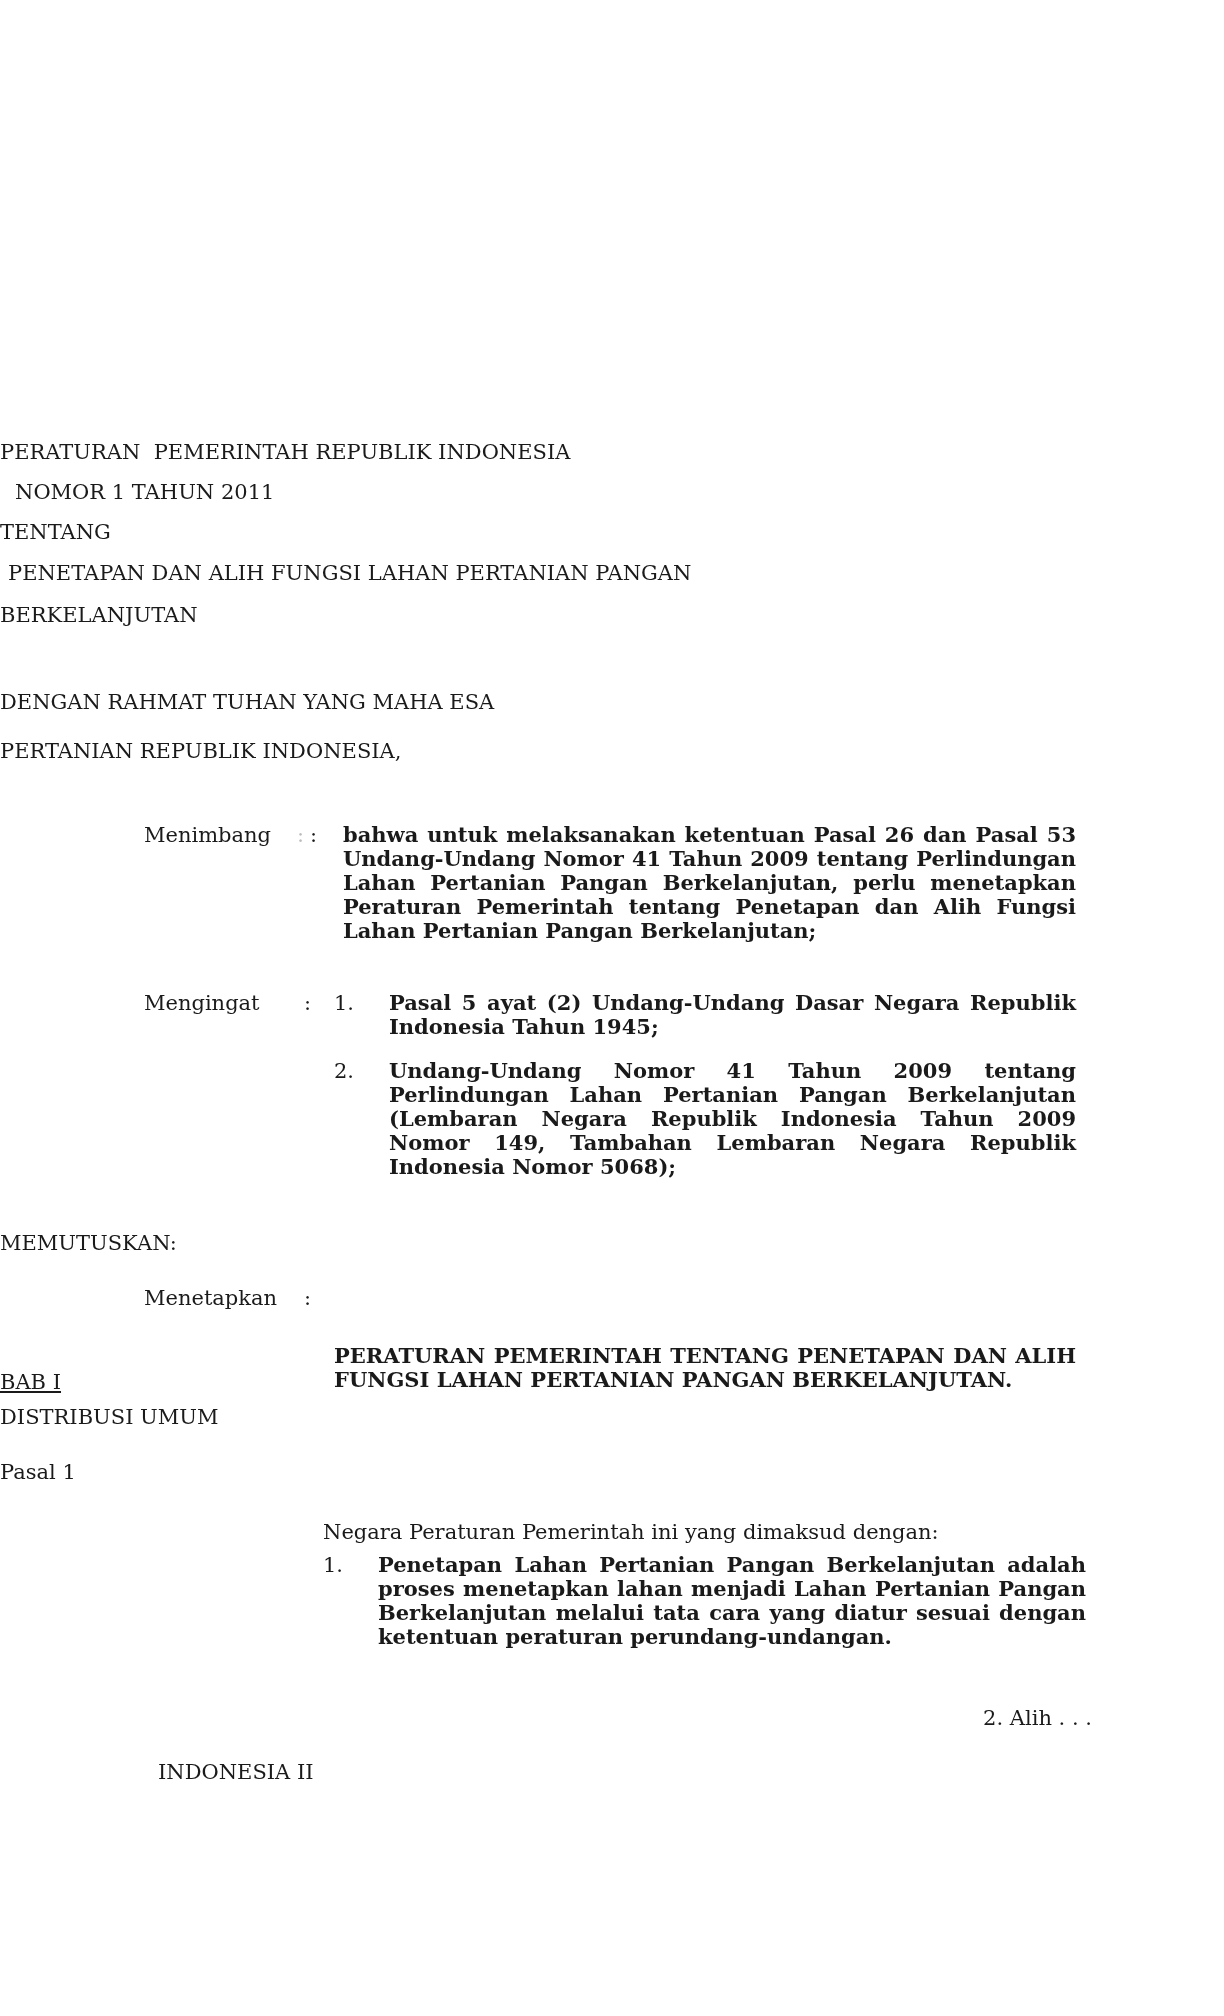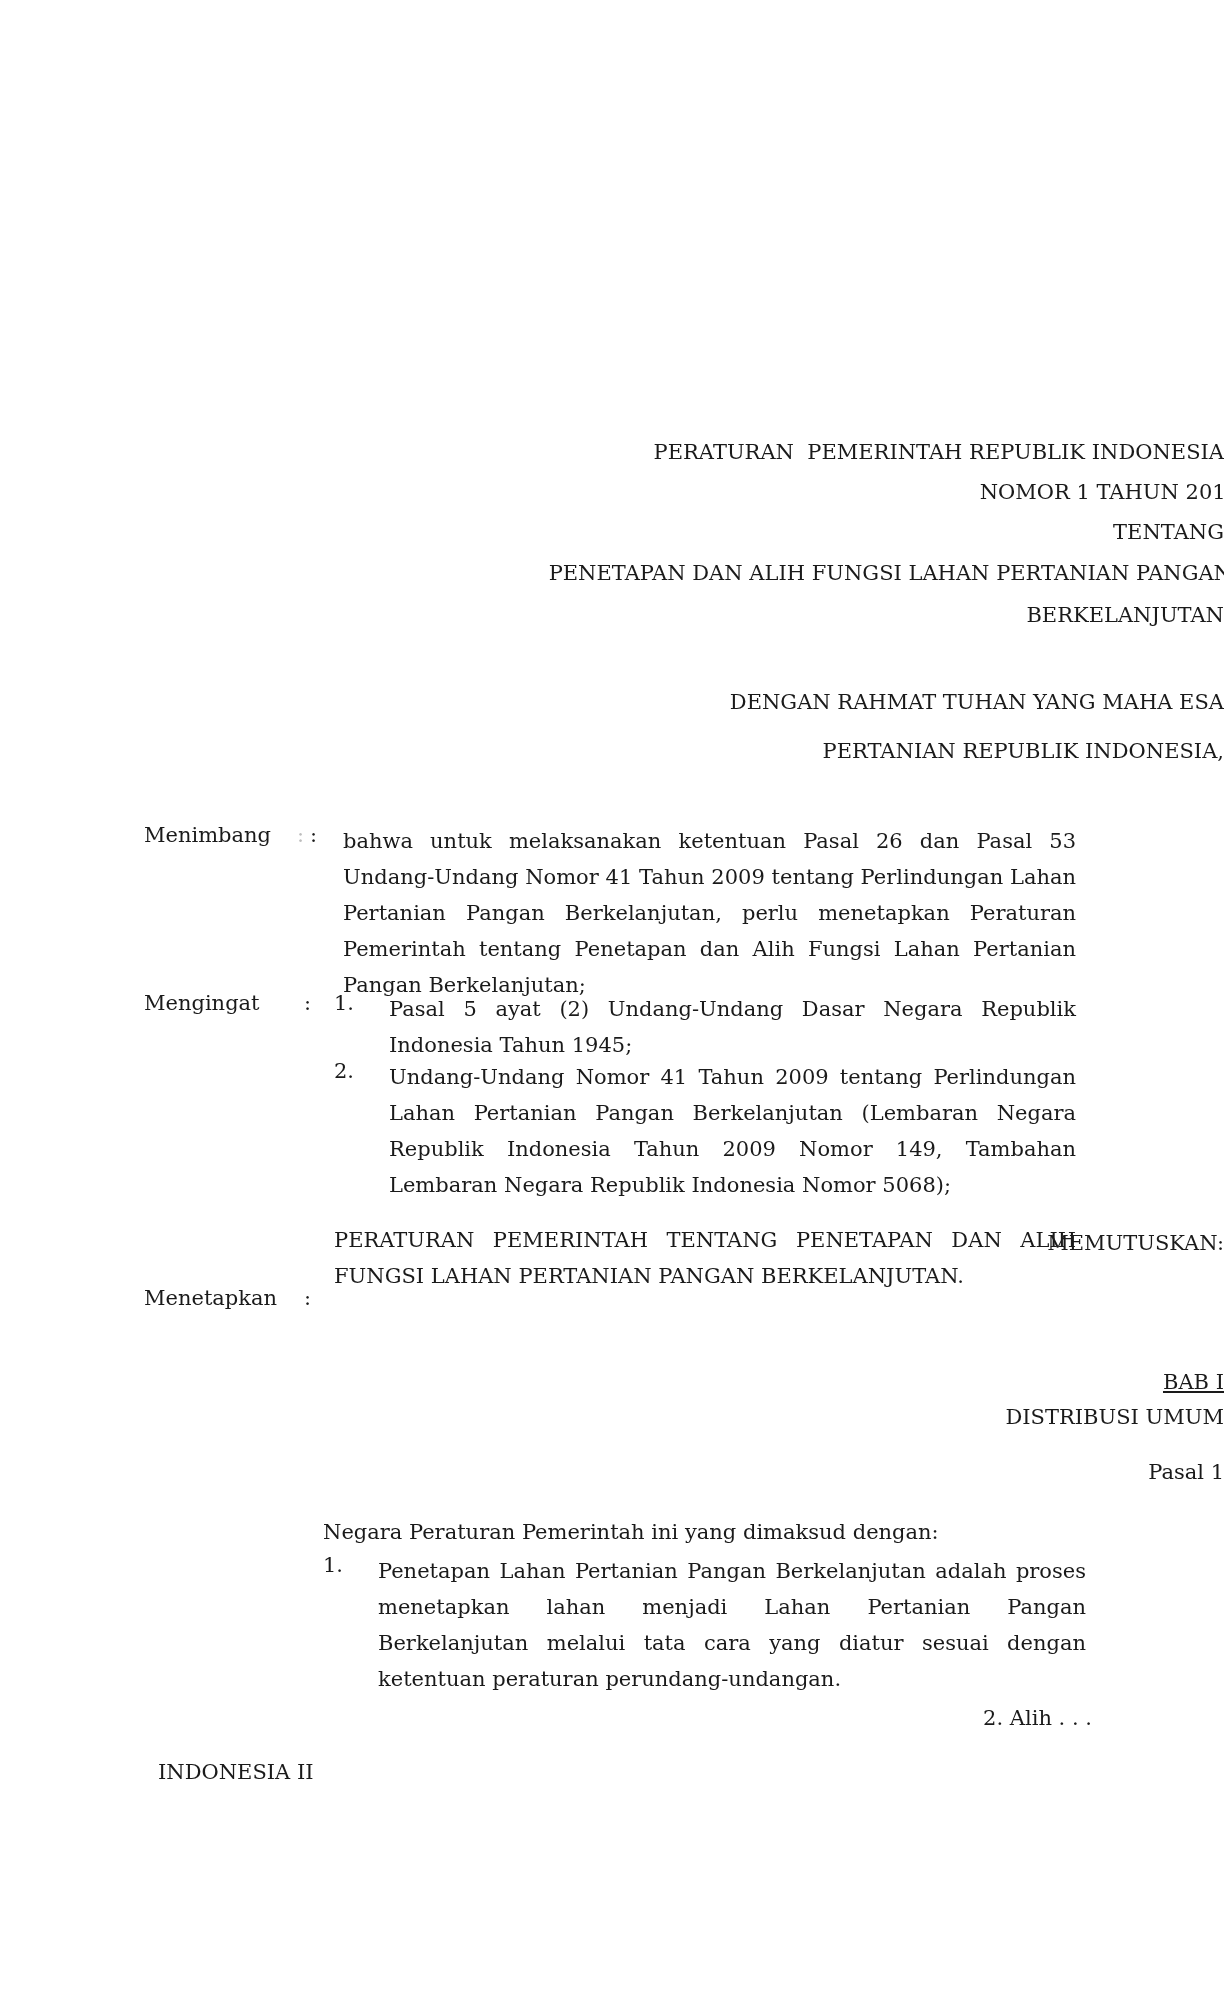--- a/index.html
+++ b/index.html
@@ -1,24 +1,24 @@
 <!DOCTYPE html>
 <html><head>
 <meta charset="utf-8">
 <style>
   html, body { margin: 0; padding: 0; }
   body {
     width: 1224px; height: 2016px; background: #ffffff; position: relative; overflow: hidden;
     font-family: "DejaVu Serif", serif; color: #1a1a1a; font-size: 21px;
   }
   .abs { position: absolute; }
-  .center { position: absolute; left: 0; width: 1224px; text-align: right; white-space: pre; }
+  .center { position: absolute; left: 0; width: 1224px; text-align: left; white-space: pre; }
   .label { position: absolute; left: 144px; white-space: pre; }
   .colon { position: absolute; white-space: pre; }
-  .para { position: absolute; text-align: justify; text-align-last: left; line-height: 36px; }
+  .para { position: absolute; text-align: justify; text-align-last: left; line-height: 24px; font-weight: bold; }
   .num { position: absolute; white-space: pre; }
   .right { position: absolute; white-space: pre; }
   .faint { color: #bdbdbd; }
 </style>
 </head>
 <body>
 
 <div class="center" style="top:440px;">PERATURAN  PEMERINTAH REPUBLIK INDONESIA</div>
 <div class="center" style="top:480px;padding-left:15px;">NOMOR 1 TAHUN 2011</div>
 <div class="center" style="top:520px;">TENTANG</div>
@@ -37,21 +37,21 @@
 <div class="colon" style="top:991px; left:304px;">:</div>
 <div class="num" style="top:991px; left:334px;">1.</div>
 <div class="para" style="top:991px; left:389px; width:687px;">Pasal 5 ayat (2) Undang-Undang Dasar Negara Republik Indonesia Tahun 1945;</div>
 <div class="num" style="top:1059px; left:334px;">2.</div>
 <div class="para" style="top:1059px; left:389px; width:687px;">Undang-Undang Nomor 41 Tahun 2009 tentang Perlindungan Lahan Pertanian Pangan Berkelanjutan (Lembaran Negara Republik Indonesia Tahun 2009 Nomor 149, Tambahan Lembaran Negara Republik Indonesia Nomor 5068);</div>
 
 <div class="center" style="top:1231px;">MEMUTUSKAN:</div>
 
 <div class="label" style="top:1286px;">Menetapkan</div>
 <div class="colon" style="top:1286px; left:304px;">:</div>
-<div class="para" style="top:1222px; left:334px; width:742px;">PERATURAN PEMERINTAH TENTANG PENETAPAN DAN ALIH FUNGSI LAHAN PERTANIAN PANGAN BERKELANJUTAN.</div>
+<div class="para" style="top:1344px; left:334px; width:742px;">PERATURAN PEMERINTAH TENTANG PENETAPAN DAN ALIH FUNGSI LAHAN PERTANIAN PANGAN BERKELANJUTAN.</div>
 
 <div class="center" style="top:1370px;text-decoration:underline;">BAB I</div>
 <div class="center" style="top:1405px;">DISTRIBUSI UMUM</div>
 <div class="center" style="top:1460px;">Pasal 1</div>
 
 <div class="abs" style="top:1520px; left:323px; white-space:pre;">Negara Peraturan Pemerintah ini yang dimaksud dengan:</div>
 <div class="num" style="top:1553px; left:323px;">1.</div>
 <div class="para" style="top:1553px; left:378px; width:708px;">Penetapan Lahan Pertanian Pangan Berkelanjutan adalah proses menetapkan lahan menjadi Lahan Pertanian Pangan Berkelanjutan melalui tata cara yang diatur sesuai dengan ketentuan peraturan perundang-undangan.</div>
 
 <div class="right" style="top:1706px; right:132px;">2. Alih . . .</div>

